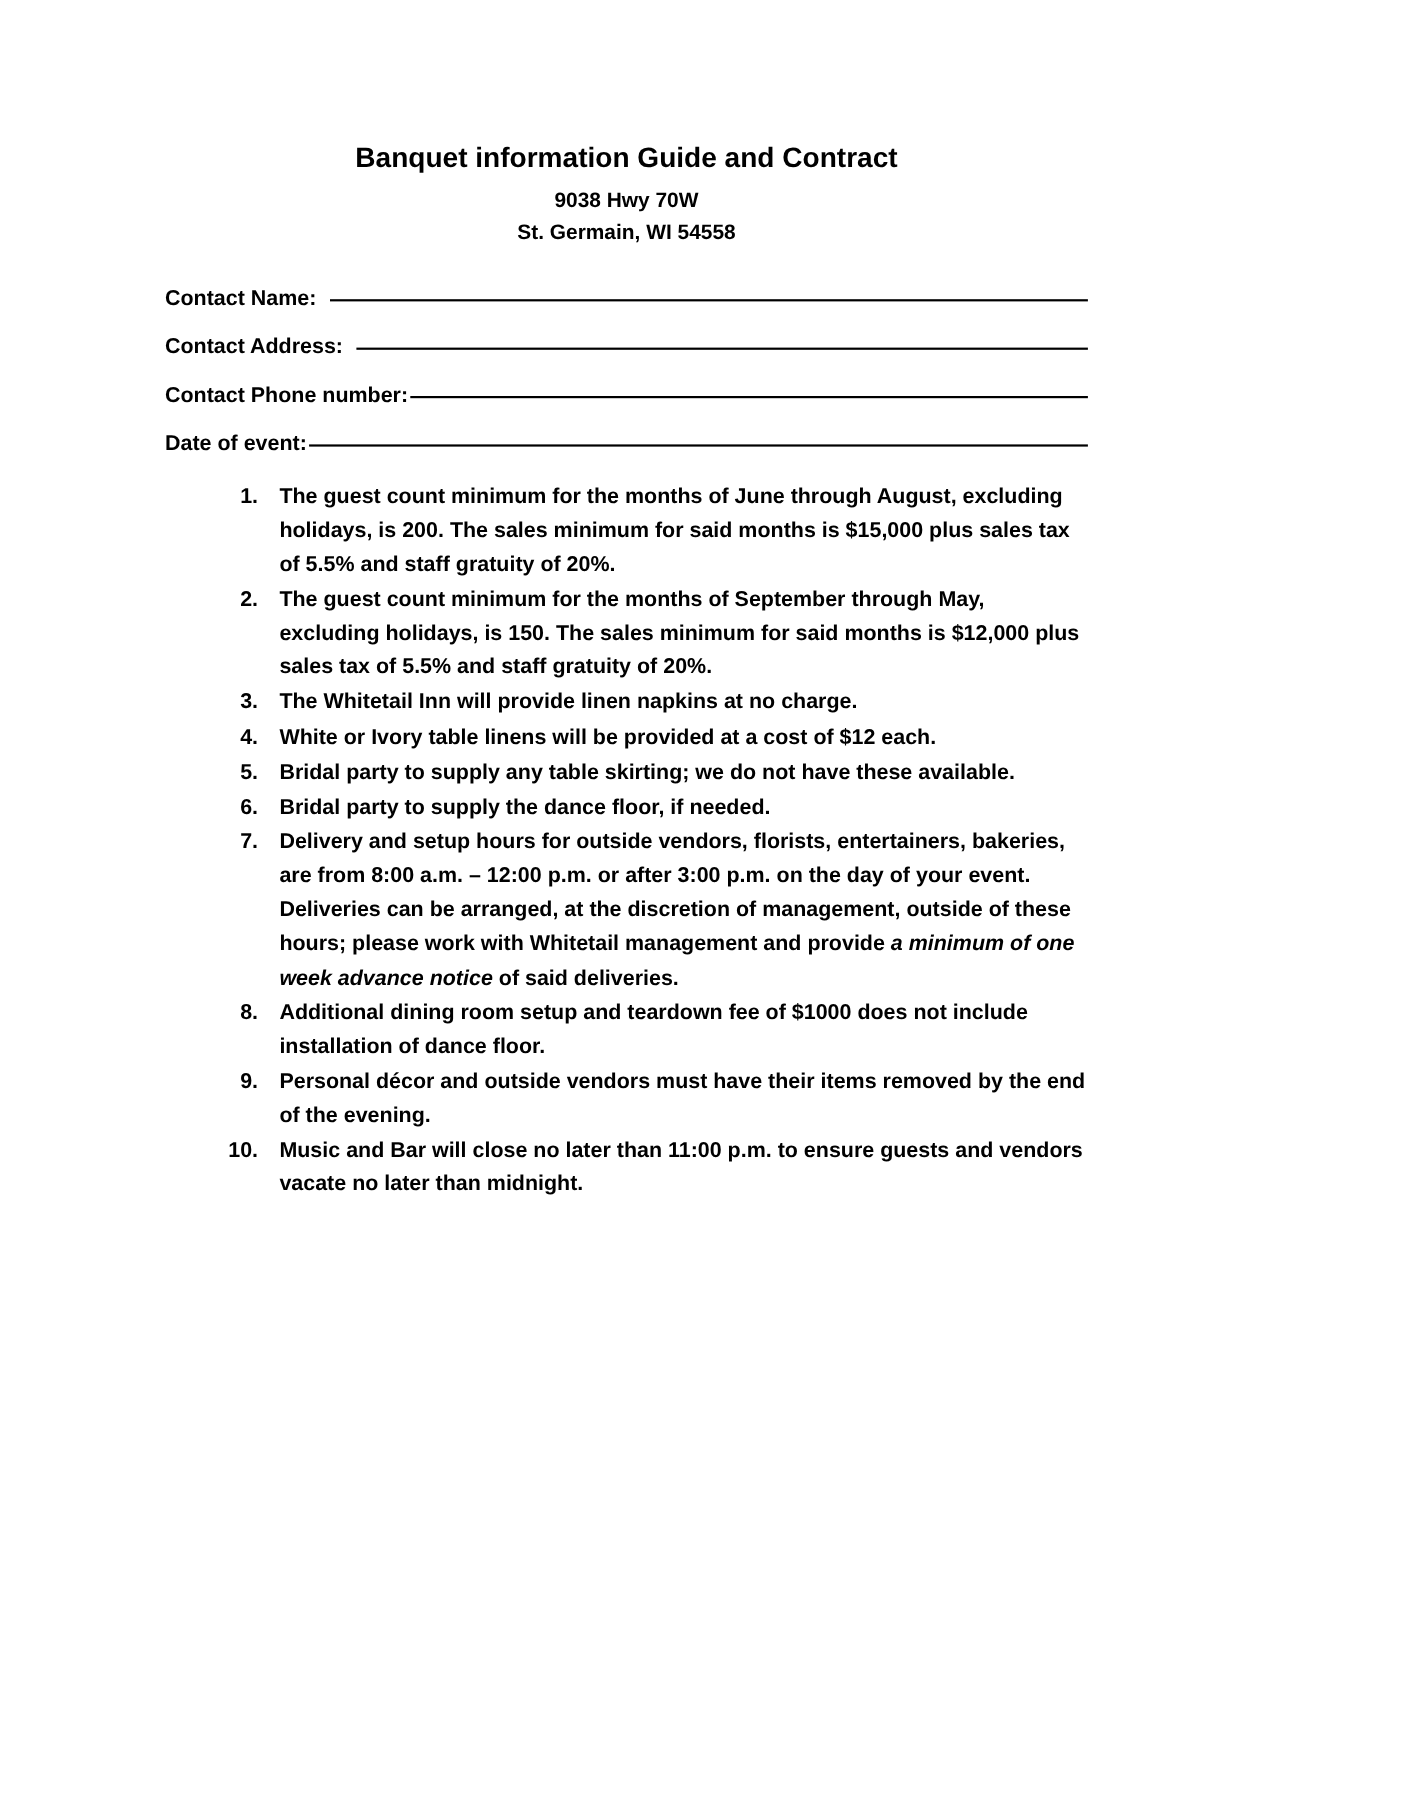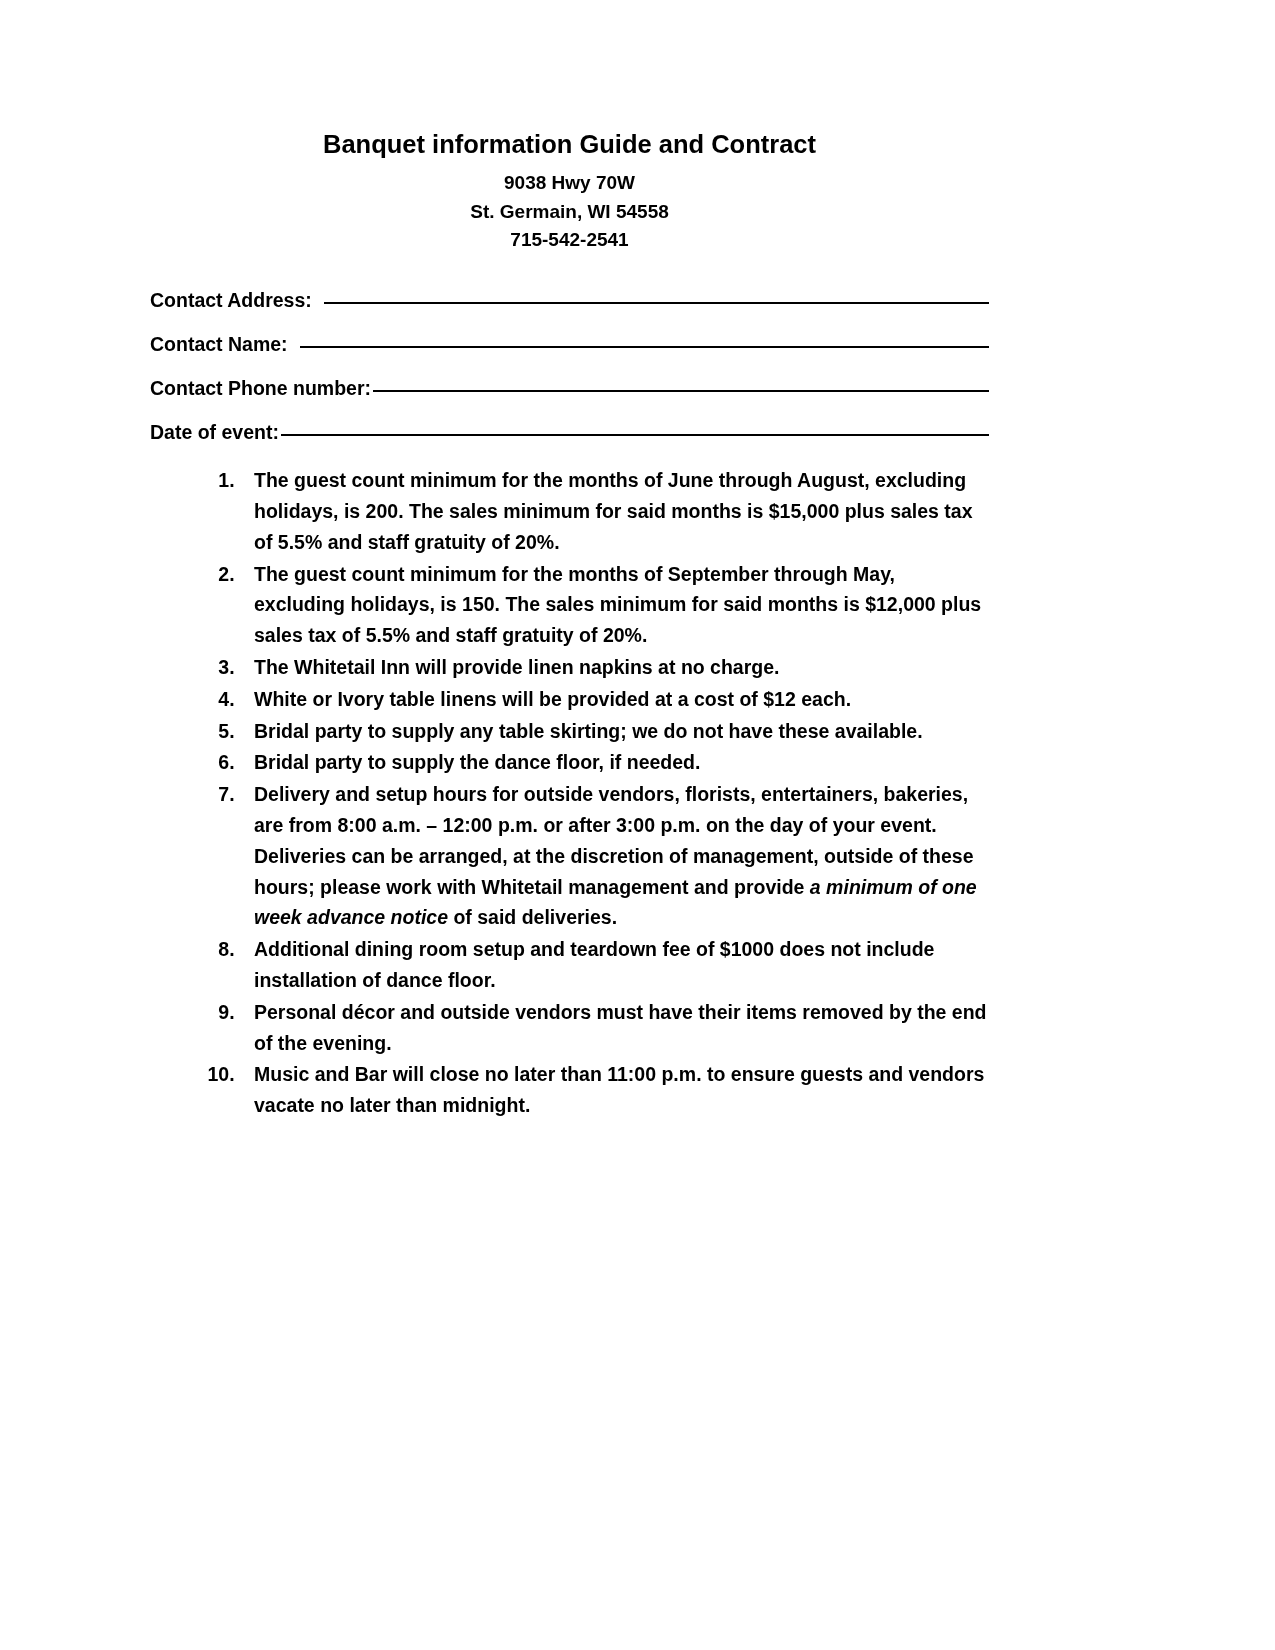--- a/index.html
+++ b/index.html
@@ -84,32 +84,31 @@
 </style>
 </head>
 <body>
 
 <div class="page">
 
   <div class="doc-header">
     <div class="doc-title">Banquet information Guide and Contract</div>
     <div class="addr-line">9038 Hwy 70W</div>
     <div class="addr-line">St. Germain, WI 54558</div>
-    <div class="addr-line">715-542-2541</div>
   </div>
 
   <div class="fields">
 
     <div class="field-row gap">
-      <span class="field-label">Contact Address:</span>
+      <span class="field-label">Contact Name:</span>
       <span class="field-line"></span>
     </div>
 
     <div class="field-row gap">
-      <span class="field-label">Contact Name:</span>
+      <span class="field-label">Contact Address:</span>
       <span class="field-line"></span>
     </div>
 
     <div class="field-row">
       <span class="field-label">Contact Phone number:</span>
       <span class="field-line"></span>
     </div>
 
 
     <div class="field-row">

